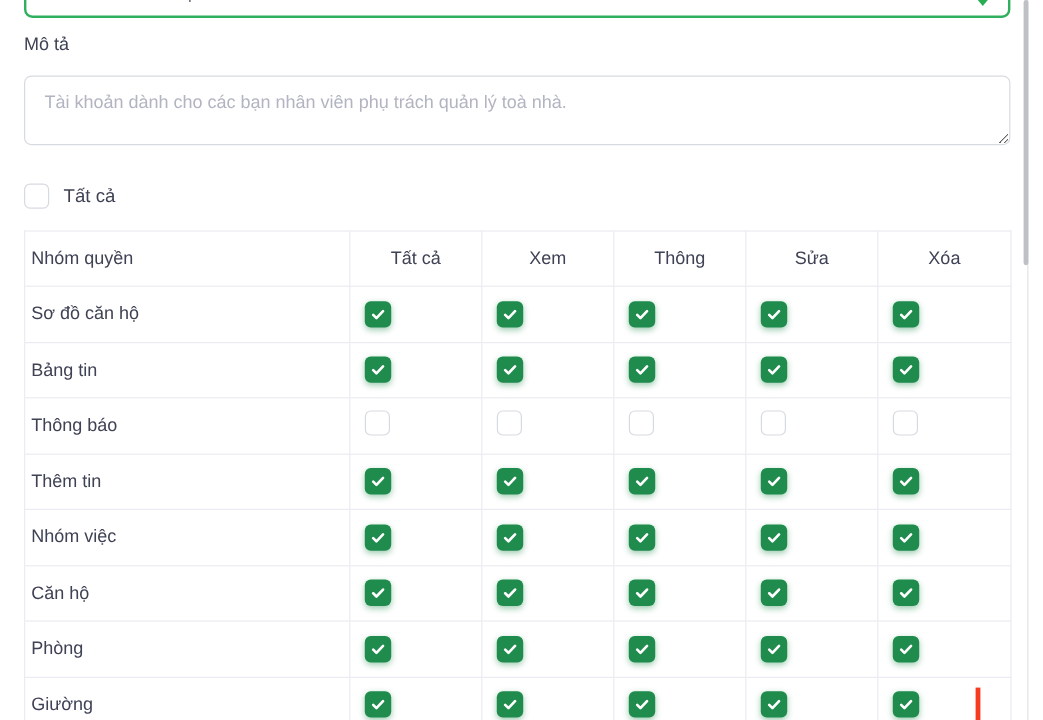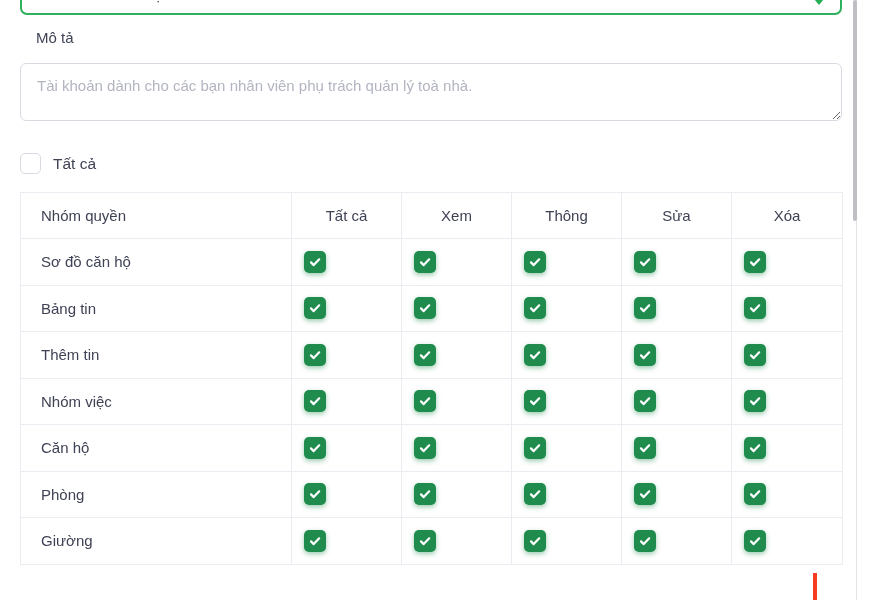--- a/index.html
+++ b/index.html
@@ -12,21 +12,21 @@
     border: 2px solid #2fb05e; border-radius: 7px; background: #fff;
     display: flex; align-items: center; padding: 0 16px;
     font-size: 15px; color: #3f4254; cursor: pointer;
   }
   .select-caret {
     position: absolute; right: 16px; top: 24px; width: 0; height: 0;
     border-left: 5px solid transparent; border-right: 5px solid transparent;
     border-top: 6px solid #27ae53;
   }
 
-  .field-label { position: absolute; left: 36px; top: 29px; font-size: 15px; color: #3f4254; }
+  .field-label { position: absolute; left: 20px; top: 29px; font-size: 15px; color: #3f4254; }
 
   .desc-textarea {
     position: absolute; left: 20px; top: 63px; width: 822px; height: 58px;
     border: 1px solid #d8dae2; border-radius: 6px; resize: both;
     padding: 13px 16px; font-family: "Liberation Sans", "DejaVu Sans", sans-serif;
     font-size: 15px; color: #3f4254; outline: none;
   }
   .desc-textarea::placeholder { color: #b2b5c1; opacity: 1; }
 
   .select-all-row {
@@ -48,21 +48,21 @@
 
   table.perm-table {
     position: absolute; left: 20px; top: 192px; width: 822px;
     border-collapse: collapse; table-layout: fixed;
   }
   .perm-table th, .perm-table td {
     border: 1px solid #ebecf2; font-weight: 400; font-size: 15px; color: #3f4254;
   }
   .perm-table th { height: 46px; text-align: center; background: #fff; }
   .perm-table td { height: 46.5px; }
-  .perm-table th.col-label, .perm-table td.col-label { text-align: left; padding-left: 20px; }
+  .perm-table th.col-label, .perm-table td.col-label { text-align: left; padding-left: 5px; }
   .perm-table td.col-check { padding-left: 12px; }
 
   .red-cursor {
     position: absolute; left: 813px; top: 573px; width: 4px; height: 27px;
     background: #f63b1f;
   }
 
   .scroll-track-line { position: absolute; left: 856px; top: 0; width: 1px; height: 600px; background: #e4e4e8; }
   .scroll-thumb { position: absolute; left: 853px; top: 0; width: 4px; height: 221px; background: #bfbfc6; border-radius: 2px; cursor: pointer; }
 </style>
@@ -173,20 +173,28 @@
         </td>
         <td class="col-check">
           <span class="cb-checked">
             <svg viewBox="0 0 14 14">
               <path d="M3 7.4l2.7 2.7L11.2 4.3" fill="none" stroke="#ffffff" stroke-width="2.2" stroke-linecap="round" stroke-linejoin="round"></path>
             </svg>
           </span>
         </td>
       </tr>
       <tr>
+        <td class="col-label">Thông báo</td>
+        <td class="col-check"><span class="cb-unchecked"></span></td>
+        <td class="col-check"><span class="cb-unchecked"></span></td>
+        <td class="col-check"><span class="cb-unchecked"></span></td>
+        <td class="col-check"><span class="cb-unchecked"></span></td>
+        <td class="col-check"><span class="cb-unchecked"></span></td>
+      </tr>
+      <tr>
         <td class="col-label">Thêm tin</td>
         <td class="col-check">
           <span class="cb-checked">
             <svg viewBox="0 0 14 14">
               <path d="M3 7.4l2.7 2.7L11.2 4.3" fill="none" stroke="#ffffff" stroke-width="2.2" stroke-linecap="round" stroke-linejoin="round"></path>
             </svg>
           </span>
         </td>
         <td class="col-check">
           <span class="cb-checked">

